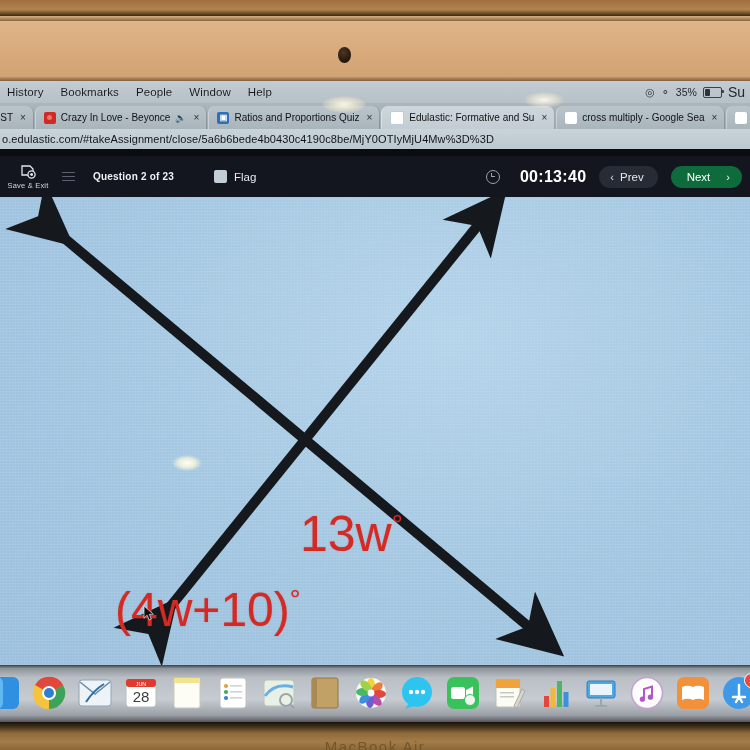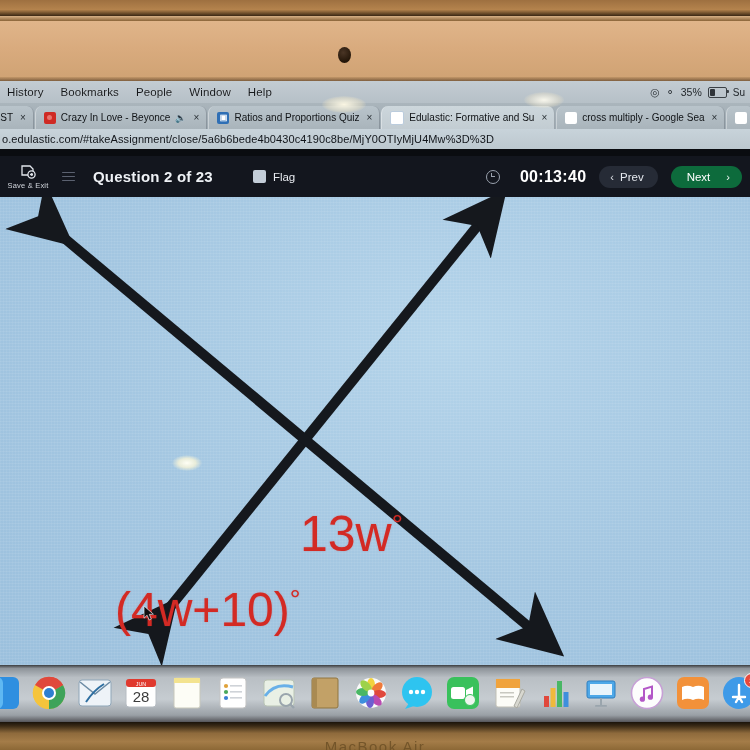--- a/index.html
+++ b/index.html
@@ -64,21 +64,21 @@
   .status .batt-pct { font-size: 10.5px; color: #23282c; }
   .batt-body {
     width: 17px; height: 9px; border: 1.2px solid #3b4146; border-radius: 2px;
     position: relative; display:inline-block;
   }
   .batt-body::after{
     content:""; position:absolute; right:-3px; top:2.4px;
     width:2px; height:3.4px; background:#3b4146; border-radius:0 1px 1px 0;
   }
   .batt-fill { position:absolute; left:1px; top:1px; bottom:1px; width:5px; background:#2f3439; border-radius:1px;}
-  .status .clock { font-size: 10px; color: #23282c; }
+  .status .clock { font-size: 14px; color: #23282c; }
 
   
   .tabstrip {
     position: absolute; left: 0; top: 22px; width: 750px; height: 26px;
     background: linear-gradient(180deg, #aab5bc 0%, #9fabb3 100%);
     display: flex; align-items: flex-end; overflow: hidden;
   }
   .tab {
     height: 23px; display: flex; align-items: center; gap: 5px;
     padding: 0 7px 0 8px; margin-right: 1px;
@@ -127,21 +127,21 @@
     position: absolute; left: 0; top: 75px; width: 750px; height: 41px;
     background: #13161e; display: flex; align-items: center;
   }
   .save-exit { width: 56px; display:flex; flex-direction:column; align-items:center; gap:0; }
   .save-exit .se-ico {
     width: 17px; height: 17px; position: relative;
   }
   .save-exit .se-label { font-size: 7.5px; color: #d3d7de; letter-spacing: .2px; }
   .hamburger { margin-left: 6px; display:flex; flex-direction:column; gap:2.5px; }
   .hamburger i { display:block; width:13px; height:1.6px; background:#5b6170; border-radius:1px;}
-  .qcount { margin-left: 18px; font-size: 15px; color: #eef1f5; font-weight: 600; letter-spacing:.2px;}
+  .qcount { margin-left: 18px; font-size: 10px; color: #eef1f5; font-weight: 600; letter-spacing:.2px;}
   .flagwrap { margin-left: 40px; display:flex; align-items:center; gap: 7px; }
   .flagbox { width: 13px; height: 13px; background: #c3cdd8; border-radius: 2px; }
   .flaglabel { font-size: 11.5px; color: #e7eaef; }
 
   .tbright { position:absolute; right: 8px; top:0; height:41px; display:flex; align-items:center; gap: 13px; }
   .timerwrap { display:flex; align-items:center; gap:6px; }
   .clock-ico {
     width: 12px; height: 12px; border: 1.4px solid #9aa2ae; border-radius: 50%;
     position: relative;
   }

